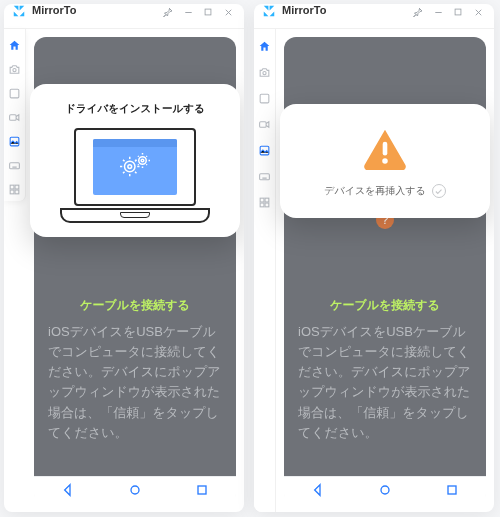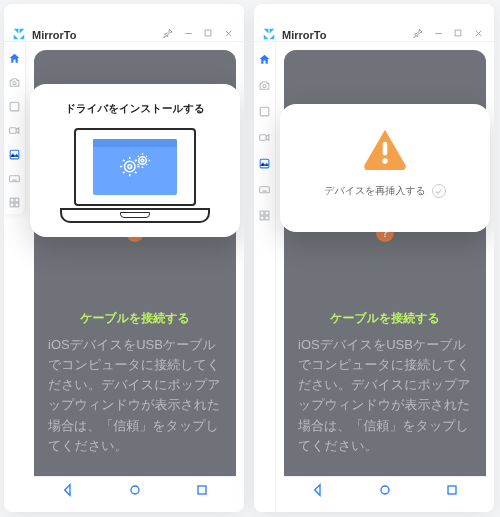--- a/index.html
+++ b/index.html
@@ -19,23 +19,23 @@
     background: #fff;
     border-radius: 8px;
     box-shadow: 0 4px 20px rgba(0,0,0,0.08);
     display: flex;
     flex-direction: column;
     overflow: hidden;
     position: relative;
   }
   
   .titlebar {
-    height: 38px;
-    display: flex;
-    align-items: flex-end;
+    height: 25px;
+    display: flex;
+    align-items: flex-start;
     padding: 0 8px;
     font-size: 11px;
     color: #555;
     border-bottom: 1px solid #f0f0f0;
     flex-shrink: 0;
   }
   .logo {
     width: 14px; height: 14px;
     margin-right: 6px;
     display: inline-block;
@@ -136,21 +136,21 @@
     top: 80px;
     background: #fff;
     border-radius: 16px;
     box-shadow: 0 10px 30px rgba(0,0,0,0.18);
     padding: 18px 12px 14px 12px;
     display: flex;
     flex-direction: column;
     align-items: center;
     z-index: 5;
   }
-  .modal.small { top: 100px; padding: 22px 12px 34px 12px; }
+  .modal.small { top: 100px; padding: 22px 12px 20px 12px; }
   .modal-title {
     font-size: 10.5px;
     font-weight: 700;
     color: #222;
     margin-bottom: 12px;
     text-align: center;
   }
   .laptop {
     width: 150px; height: 95px;
     position: relative;

